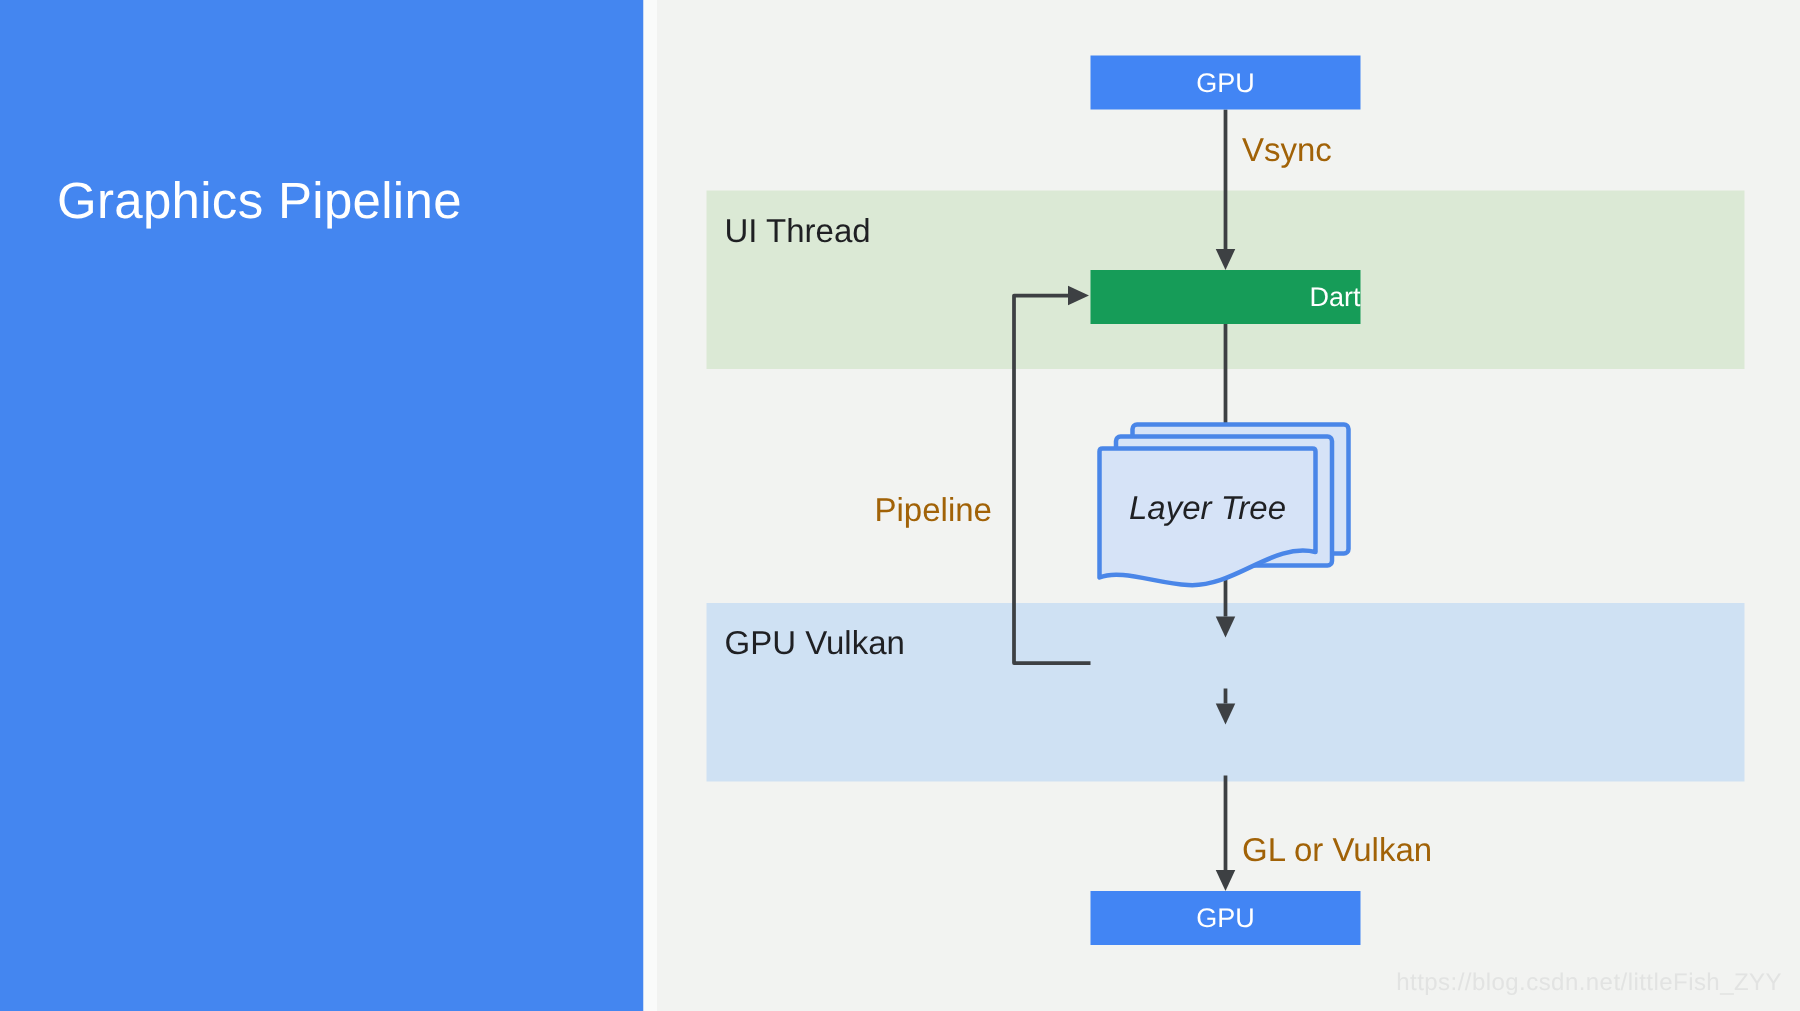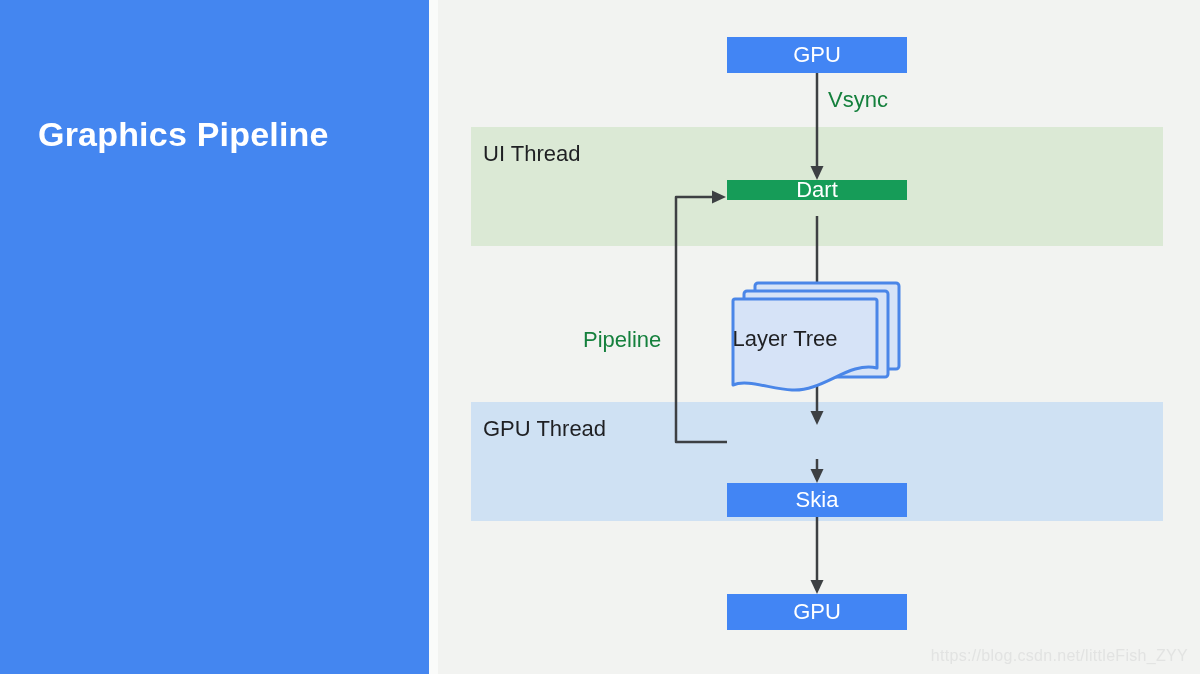--- a/index.html
+++ b/index.html
@@ -24,21 +24,21 @@
   .panel-gap {
     position: absolute;
     left: 429px; top: 0;
     width: 9px; height: 674px;
     background: #fafbfa;
   }
   .slide-title {
     position: absolute;
     left: 38px; top: 115px;
     font-size: 34px;
-    font-weight: 700;
+    font-weight: 400;
     color: #ffffff;
     letter-spacing: 0.2px;
     white-space: nowrap;
   }
 
   
   .band {
     position: absolute;
     left: 471px;
     width: 692px;
@@ -65,51 +65,52 @@
   }
 
   
   .node {
     position: absolute;
     z-index: 3;
     display: flex;
     align-items: center;
     justify-content: center;
     color: #ffffff;
-    font-size: 22px;
+    font-size: 18px;
     white-space: nowrap;
   }
   .node-blue  { background: #4285f4; }
   .node-green { background: #169c58; }
   .n-gpu-top    { left: 727px; top: 37px;  width: 180px; height: 36px; }
-  .n-dart       { left: 727px; top: 180px; width: 180px; height: 20px; }
+  .n-dart       { left: 727px; top: 180px; width: 180px; height: 36px; justify-content: flex-end; }
   .n-compositor { left: 727px; top: 425px; width: 180px; height: 34px; }
   .n-skia       { left: 727px; top: 483px; width: 180px; height: 34px; }
   .n-gpu-bottom { left: 727px; top: 594px; width: 180px; height: 36px; }
 
   
   .layer-tree-label {
     position: absolute;
-    left: 713px; top: 297px;
+    left: 733px; top: 297px;
     width: 144px; height: 84px;
     z-index: 3;
     display: flex;
     align-items: center;
     justify-content: center;
     font-size: 22px;
     color: #1f2023;
     white-space: nowrap;
+    font-style: italic;
   }
 
   
   .edge-label {
     position: absolute;
     z-index: 3;
     font-size: 22px;
-    color: #15803d;
+    color: #a16207;
     white-space: nowrap;
   }
   .l-vsync    { left: 828px; top: 87px; }
   .l-throttle { left: 583px; top: 327px; }
   .l-gl       { left: 828px; top: 554px; }
 
   
   .watermark {
     position: absolute;
     right: 12px; bottom: 9px;
@@ -128,21 +129,21 @@
   <div class="left-panel">
     <div class="slide-title">Graphics Pipeline</div>
   </div>
   <div class="panel-gap"></div>
 
   <div class="band band-ui">
     <div class="band-label">UI Thread</div>
   </div>
 
   <div class="band band-gpu">
-    <div class="band-label">GPU Thread</div>
+    <div class="band-label">GPU Vulkan</div>
   </div>
 
   <svg class="diagram-svg" viewBox="0 0 1200 674" xmlns="http://www.w3.org/2000/svg">
     <g stroke="#3d4043" stroke-width="2.5" fill="none" stroke-linejoin="round">
 
       <line x1="817" y1="73" x2="817" y2="167"></line>
 
       <line x1="817" y1="216" x2="817" y2="411"></line>
 
       <line x1="817" y1="459" x2="817" y2="469"></line>
@@ -176,26 +177,24 @@
 
   <div class="node node-green n-dart">
     <span>Dart</span>
   </div>
 
   <div class="layer-tree-label">
     <span>Layer Tree</span>
   </div>
 
 
-  <div class="node node-blue n-skia">
-    <span>Skia</span>
-  </div>
 
   <div class="node node-blue n-gpu-bottom">
     <span>GPU</span>
   </div>
 
   <div class="edge-label l-vsync">Vsync</div>
   <div class="edge-label l-throttle">Pipeline</div>
+  <div class="edge-label l-gl">GL or Vulkan</div>
 
   <div class="watermark">https://blog.csdn.net/littleFish_ZYY</div>
 
 </div>
 
 </body></html>

